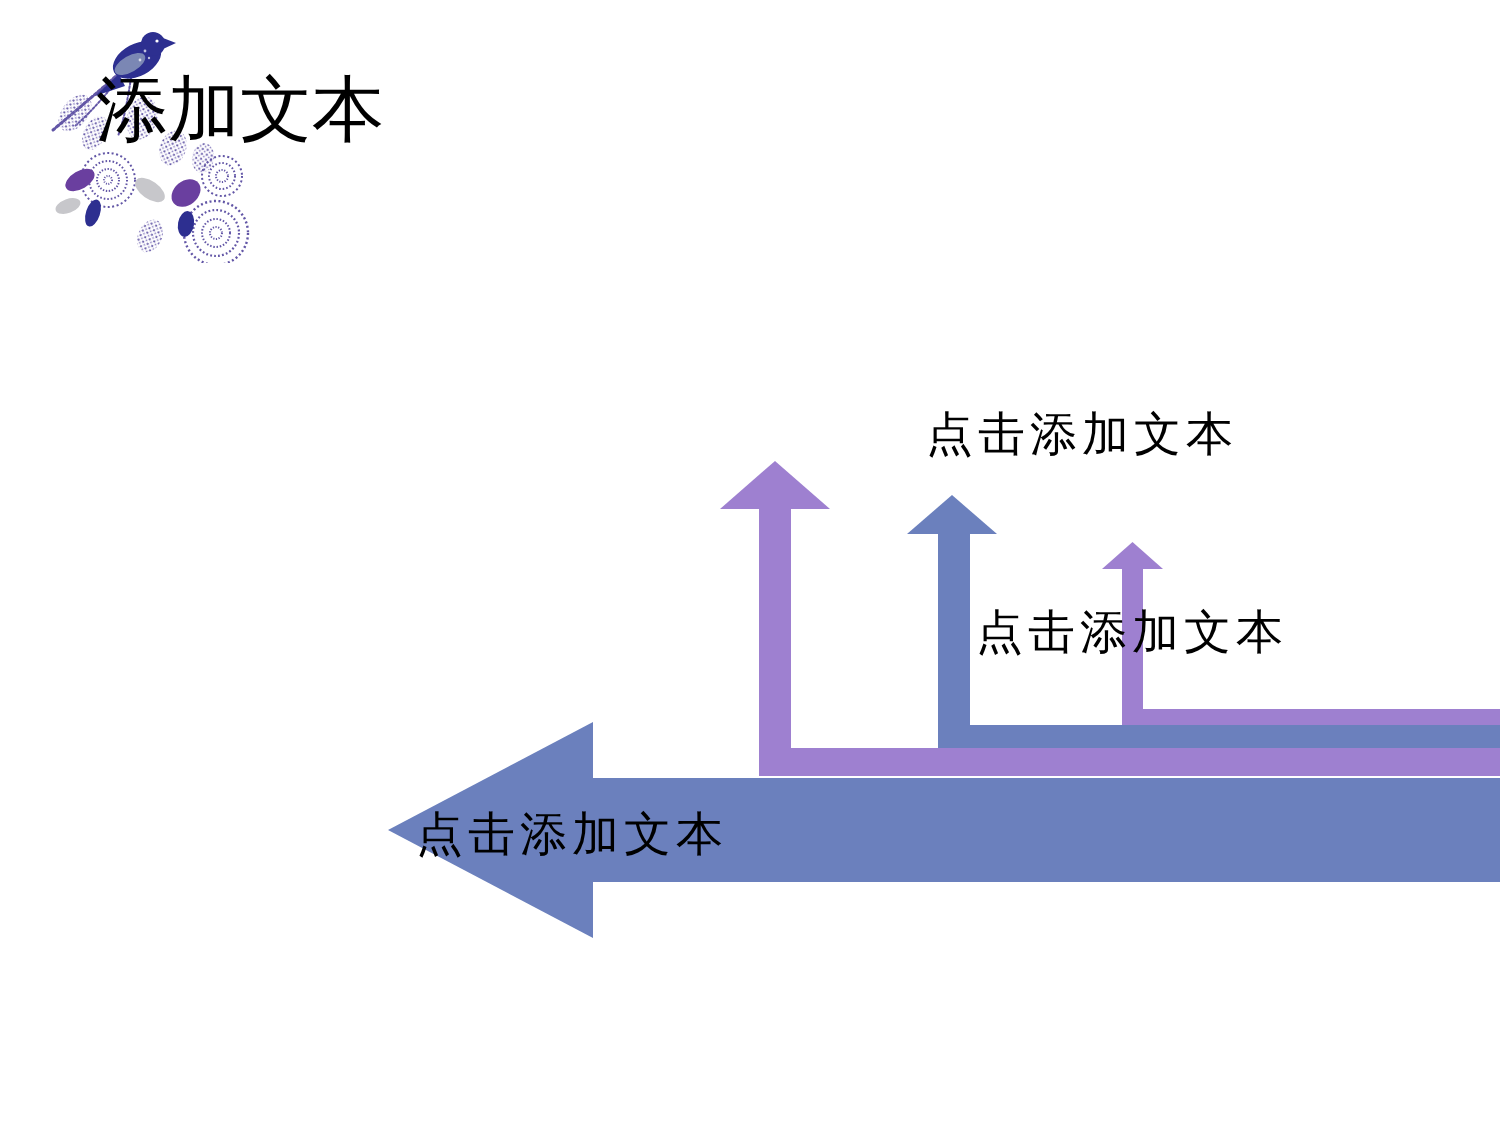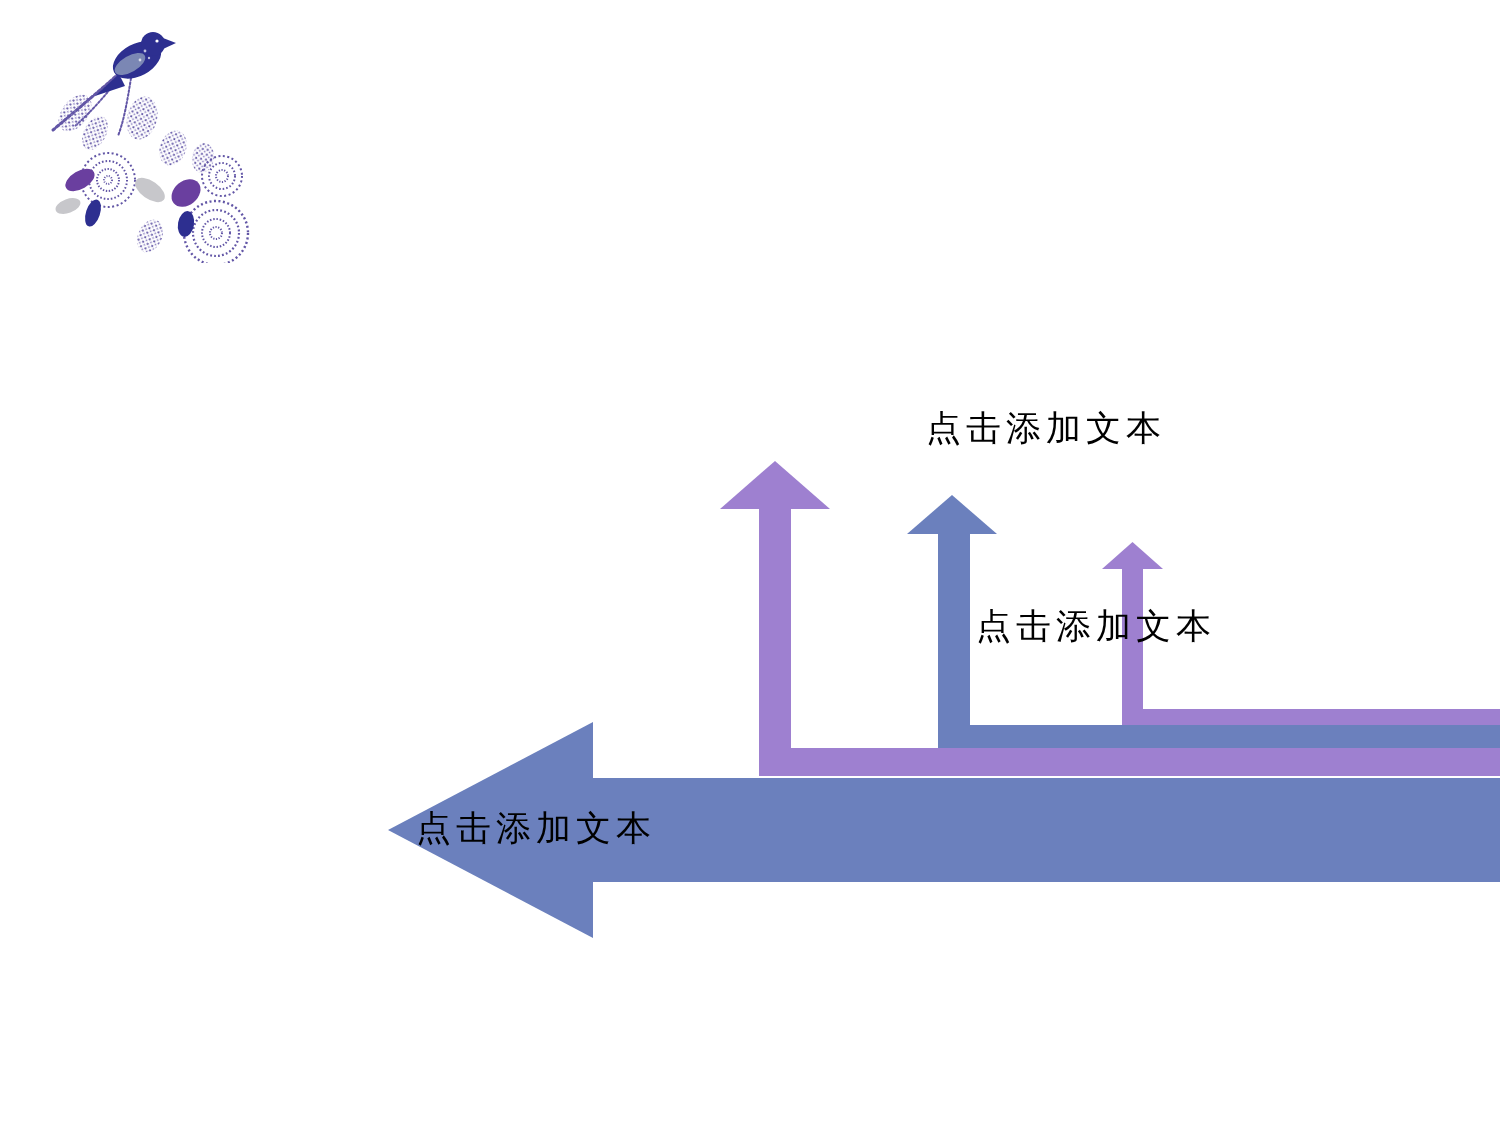--- a/index.html
+++ b/index.html
@@ -42,21 +42,21 @@
   .blue-arrow-head{left:907px;top:495px;width:90px;height:39px;}
   .blue-arrow-stem{left:938px;top:532px;width:32px;height:216px;}
   .blue-rail{left:938px;top:725px;width:562px;height:23px;}
   
   .small-arrow-head{left:1102px;top:542px;width:61px;height:27px;}
   .small-arrow-stem{left:1122px;top:568px;width:21px;height:157px;}
   .small-rail{left:1122px;top:709px;width:378px;height:16px;}
   
   .label{
     position:absolute;z-index:4;
-    font-size:35px;letter-spacing:5px;line-height:1;
+    font-size:47px;letter-spacing:5px;line-height:1;
     color:var(--c-text,#000);white-space:nowrap;
   }
   .label-top{left:926px;top:410px;}
   .label-middle{left:976px;top:608px;}
   .label-arrow{left:416px;top:810px;}
 </style>
 </head>
 <body>
 
 <div class="slide">
@@ -119,20 +119,21 @@
       <circle class="f-navy" cx="108" cy="36" r="12"></circle>
       <polygon class="f-navy" points="118,30 131,35 118,41"></polygon>
       <ellipse class="f-wing" cx="85" cy="56" rx="17" ry="8" transform="rotate(-30 85 56)"></ellipse>
       <circle cx="112" cy="33" r="1.6" fill="#ffffff"></circle>
       <circle cx="100" cy="43" r="1.4" fill="#ffffff" opacity="0.7"></circle>
       <circle cx="95" cy="52" r="1.4" fill="#ffffff" opacity="0.7"></circle>
       <circle cx="104" cy="50" r="1.2" fill="#ffffff" opacity="0.7"></circle>
     </g>
   </svg>
 
+  <div class="slide-title">添加文本</div>
 
   <div class="shape blue tri-left left-arrow-head"></div>
   <div class="shape blue left-arrow-body"></div>
 
   <div class="shape purple purple-rail"></div>
   <div class="shape purple purple-arrow-stem"></div>
   <div class="shape purple tri-up purple-arrow-head"></div>
 
   <div class="shape blue blue-rail"></div>
   <div class="shape blue blue-arrow-stem"></div>

